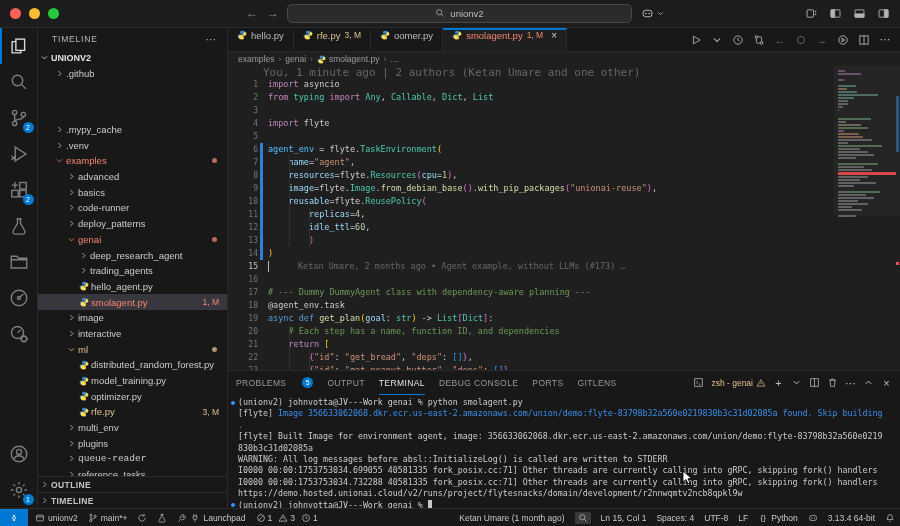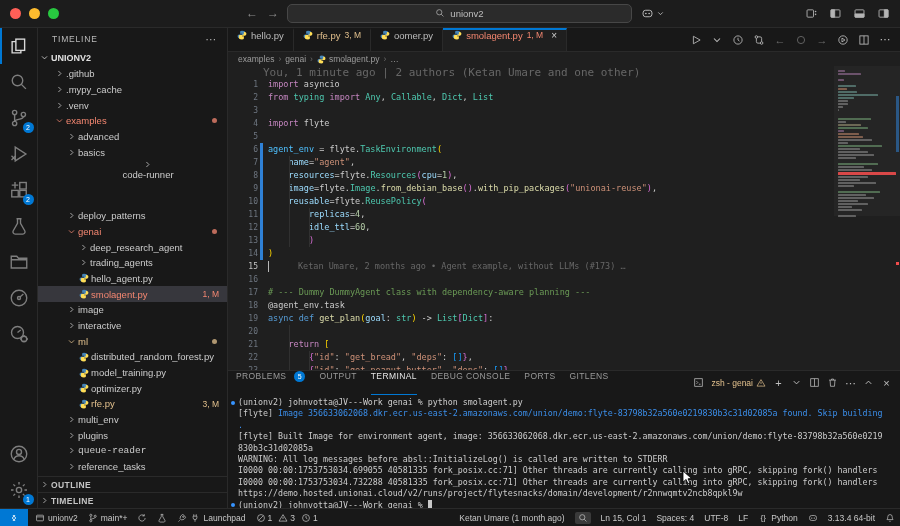--- a/index.html
+++ b/index.html
@@ -79,21 +79,21 @@
 .minimap{width:66px;flex:none;padding:4px 2px 0 4px;position:relative}
 .mrow{height:2px;margin-bottom:1px;border-radius:.5px}
 .mslider{position:absolute;left:0;right:0;top:0;height:150px;background:rgba(130,130,130,.07)}
 .ruler{position:absolute;right:0;top:0;width:6px;bottom:0}
 .ovr-blue{position:absolute;right:1px;top:30px;width:3px;height:56px;background:rgba(47,129,214,.55)}
 .ovr-red{position:absolute;right:1px;top:196px;width:3px;height:3px;background:#f14c4c}
 
 .panel{height:138px;border-top:1px solid #2a2a2a;background:#181818;display:flex;flex-direction:column;flex:none}
 .panel-head{height:24px;display:flex;align-items:center;padding:0 8px;flex:none}
 .ptab{margin-right:14px;font-size:8.5px;letter-spacing:.4px;color:#9a9a9a;height:24px;
-  display:flex;align-items:flex-start;gap:8px;border-bottom:1px solid transparent}
+  display:flex;align-items:center;gap:16px;border-bottom:1px solid transparent}
 .ptab.active{color:#e5e5e5;border-bottom-color:#0078d4}
 .pbadge{background:#0078d4;color:#fff;border-radius:7px;font-size:7px;min-width:11px;height:11px;
   display:flex;align-items:center;justify-content:center;padding:0 2px}
 #pactions{margin-left:auto;display:flex;align-items:center;gap:7px;color:#bfbfbf;font-size:10px}
 .pterm-title{color:#e2c08d;font-size:8.5px;display:flex;align-items:center;gap:3px}
 .warnic{color:#e2c08d}
 .terminal{flex:1;font-family:"DejaVu Sans Mono",monospace;font-size:8.3px;line-height:11.4px;
   padding:2px 2px 0 10px;overflow:hidden;background:#181818}
 .tline{white-space:pre;position:relative}
 .tdot{position:absolute;left:-7.5px;top:3.5px;width:4px;height:4px;border-radius:50%;background:#3794ff}
@@ -293,21 +293,21 @@
       </div>
       <div id="tree">
           <div class="trow" style="padding-left: 17px; color: rgb(204, 204, 204);">
             <span class="ico i9">
               <svg viewBox="0 0 16 16" fill="none" stroke="currentColor" stroke-width="1.4">
                 <path d="M6 3.5L10.5 8 6 12.5"></path>
               </svg>
             </span>
             <span class="lbl">.github</span>
           </div>
-          <div class="trow" style="padding-left: 17px; color: rgb(204, 204, 204);">
+          <div class="trow" style="padding-left: 17px; color: rgb(204, 204, 204); margin-top: 40px;">
             <span class="ico i9">
               <svg viewBox="0 0 16 16" fill="none" stroke="currentColor" stroke-width="1.4">
                 <path d="M6 3.5L10.5 8 6 12.5"></path>
               </svg>
             </span>
             <span class="lbl">.mypy_cache</span>
           </div>
           <div class="trow" style="padding-left: 17px; color: rgb(204, 204, 204);">
             <span class="ico i9">
               <svg viewBox="0 0 16 16" fill="none" stroke="currentColor" stroke-width="1.4">
@@ -334,29 +334,29 @@
             <span class="lbl">advanced</span>
           </div>
           <div class="trow" style="padding-left: 29px; color: rgb(204, 204, 204);">
             <span class="ico i9">
               <svg viewBox="0 0 16 16" fill="none" stroke="currentColor" stroke-width="1.4">
                 <path d="M6 3.5L10.5 8 6 12.5"></path>
               </svg>
             </span>
             <span class="lbl">basics</span>
           </div>
-          <div class="trow" style="padding-left: 29px; color: rgb(204, 204, 204); flex-direction: column;">
+          <div class="trow" style="padding-left: 29px; color: rgb(204, 204, 204);">
             <span class="ico i9">
               <svg viewBox="0 0 16 16" fill="none" stroke="currentColor" stroke-width="1.4">
                 <path d="M6 3.5L10.5 8 6 12.5"></path>
               </svg>
             </span>
             <span class="lbl">code-runner</span>
           </div>
-          <div class="trow" style="padding-left: 29px; color: rgb(204, 204, 204); margin-top: 32px;">
+          <div class="trow" style="padding-left: 29px; color: rgb(204, 204, 204);">
             <span class="ico i9">
               <svg viewBox="0 0 16 16" fill="none" stroke="currentColor" stroke-width="1.4">
                 <path d="M6 3.5L10.5 8 6 12.5"></path>
               </svg>
             </span>
             <span class="lbl">deploy_patterns</span>
           </div>
           <div class="trow" style="padding-left: 29px; color: rgb(244, 135, 113);">
             <span class="ico i9 exp">
               <svg viewBox="0 0 16 16" fill="none" stroke="currentColor" stroke-width="1.4">
@@ -671,21 +671,21 @@
             <div class="crow modded"><span class="ln">10</span><span class="mod"></span><span class="txt"><span class="tk-pl">    </span><span class="tk-va">reusable</span><span class="tk-pl">=flyte.</span><span class="tk-ty">ReusePolicy</span><span class="tk-b2">(</span></span><span class="guide" style="left: 60.5px;"></span></div>
             <div class="crow modded"><span class="ln">11</span><span class="mod"></span><span class="txt"><span class="tk-pl">        </span><span class="tk-va">replicas</span><span class="tk-pl">=</span><span class="tk-nu">4</span><span class="tk-pl">,</span></span><span class="guide" style="left: 60.5px;"></span><span class="guide" style="left: 81px;"></span></div>
             <div class="crow modded"><span class="ln">12</span><span class="mod"></span><span class="txt"><span class="tk-pl">        </span><span class="tk-va">idle_ttl</span><span class="tk-pl">=</span><span class="tk-nu">60</span><span class="tk-pl">,</span></span><span class="guide" style="left: 60.5px;"></span><span class="guide" style="left: 81px;"></span></div>
             <div class="crow modded"><span class="ln">13</span><span class="mod"></span><span class="txt"><span class="tk-pl">        </span><span class="tk-b2">)</span></span><span class="guide" style="left: 60.5px;"></span><span class="guide" style="left: 81px;"></span></div>
             <div class="crow modded"><span class="ln">14</span><span class="mod"></span><span class="txt"><span class="tk-b1">)</span></span></div>
             <div class="crow"><span class="ln cur">15</span><span class="mod"></span><span class="txt"><span class="blame" style="margin-left: 30px;">Ketan Umare, 2 months ago • Agent example, without LLMs (#173) …</span></span><span class="caret"></span></div>
             <div class="crow"><span class="ln">16</span><span class="mod"></span><span class="txt"></span></div>
             <div class="crow"><span class="ln">17</span><span class="mod"></span><span class="txt"><span class="tk-cm"># --- Dummy DummyAgent class with dependency-aware planning ---</span></span></div>
             <div class="crow"><span class="ln">18</span><span class="mod"></span><span class="txt"><span class="tk-pl">@agent_env.task</span></span></div>
             <div class="crow"><span class="ln">19</span><span class="mod"></span><span class="txt"><span class="tk-kw2">async</span><span class="tk-pl"> </span><span class="tk-kw2">def</span><span class="tk-pl"> </span><span class="tk-fn">get_plan</span><span class="tk-b1">(</span><span class="tk-va">goal</span><span class="tk-pl">: </span><span class="tk-ty">str</span><span class="tk-b1">)</span><span class="tk-pl"> -&gt; </span><span class="tk-ty">List</span><span class="tk-b2">[</span><span class="tk-ty">Dict</span><span class="tk-b2">]</span><span class="tk-pl">:</span></span></div>
-            <div class="crow"><span class="ln">20</span><span class="mod"></span><span class="txt"><span class="tk-pl">    </span></span><span class="guide" style="left: 60.5px;"></span></div>
+            <div class="crow"><span class="ln">20</span><span class="mod"></span><span class="txt"><span class="tk-pl">    </span><span class="tk-cm"># Each step has a name, function ID, and dependencies</span></span><span class="guide" style="left: 60.5px;"></span></div>
             <div class="crow"><span class="ln">21</span><span class="mod"></span><span class="txt"><span class="tk-pl">    </span><span class="tk-kw">return</span><span class="tk-pl"> </span><span class="tk-b1">[</span></span><span class="guide" style="left: 60.5px;"></span></div>
             <div class="crow"><span class="ln">22</span><span class="mod"></span><span class="txt"><span class="tk-pl">        </span><span class="tk-b2">{</span><span class="tk-st">"id"</span><span class="tk-pl">: </span><span class="tk-st">"get_bread"</span><span class="tk-pl">, </span><span class="tk-st">"deps"</span><span class="tk-pl">: </span><span class="tk-b3">[]</span><span class="tk-b2">}</span><span class="tk-pl">,</span></span><span class="guide" style="left: 60.5px;"></span><span class="guide" style="left: 81px;"></span></div>
             <div class="crow"><span class="ln">23</span><span class="mod"></span><span class="txt"><span class="tk-pl">        </span><span class="tk-b2">{</span><span class="tk-st">"id"</span><span class="tk-pl">: </span><span class="tk-st">"get_peanut_butter"</span><span class="tk-pl">, </span><span class="tk-st">"deps"</span><span class="tk-pl">: </span><span class="tk-b3">[]</span><span class="tk-b2">}</span><span class="tk-pl">,</span></span><span class="guide" style="left: 60.5px;"></span><span class="guide" style="left: 81px;"></span></div>
           </div>
         <div class="minimap" id="minimap">
           <div class="mslider"></div>
         <div class="mrow" style="width: 7.28px; background: rgb(106, 79, 106);"></div>
             <div class="mrow" style="width: 22.88px; background: rgb(106, 79, 106);"></div>
             <div class="mrow" style="width: 0px; background: rgb(95, 95, 95);"></div>
             <div class="mrow" style="width: 6.24px; background: rgb(106, 79, 106);"></div>

